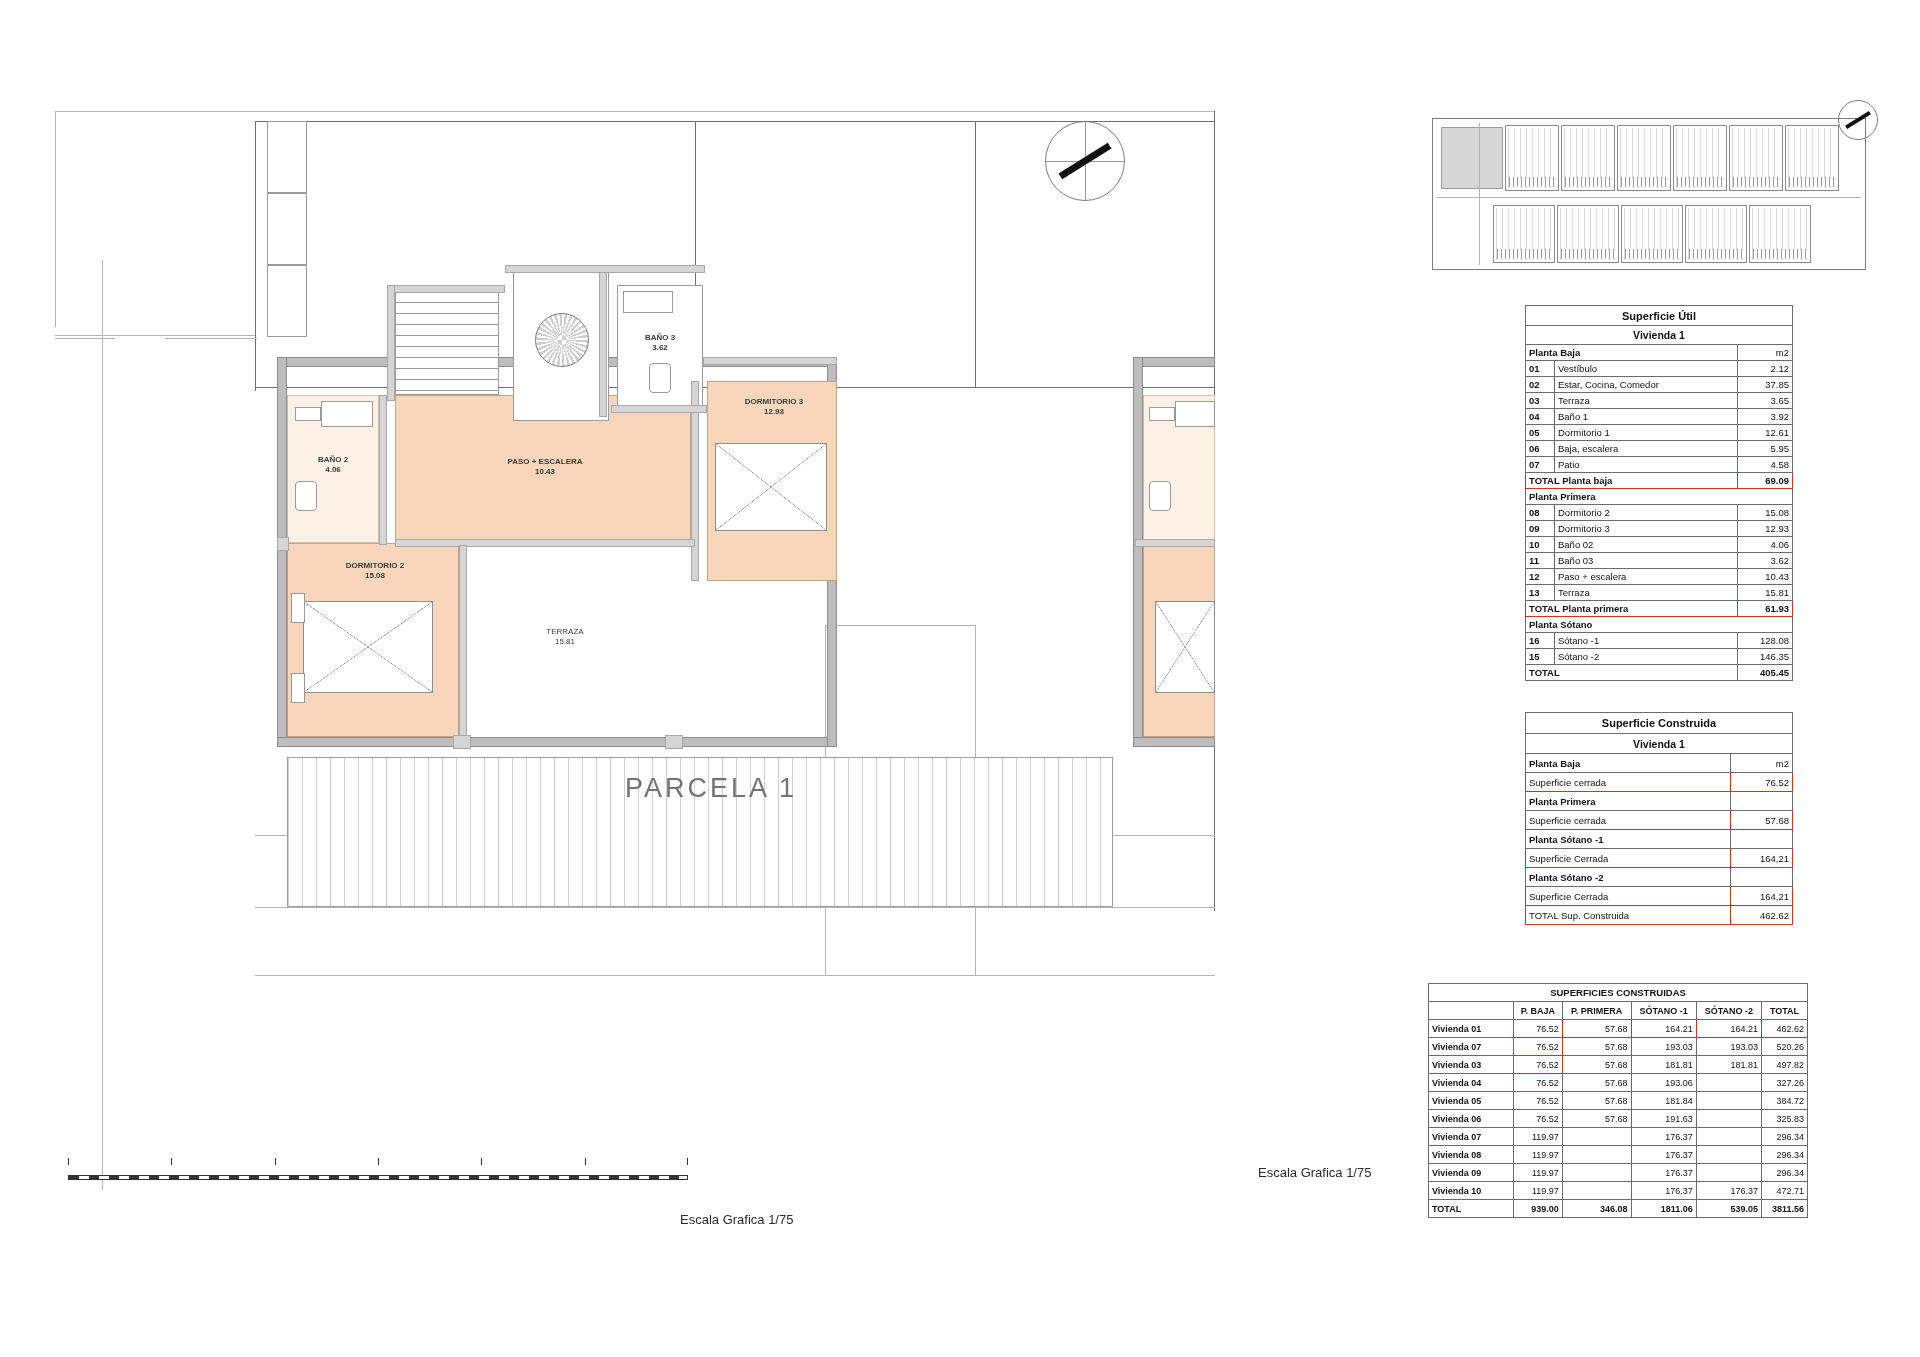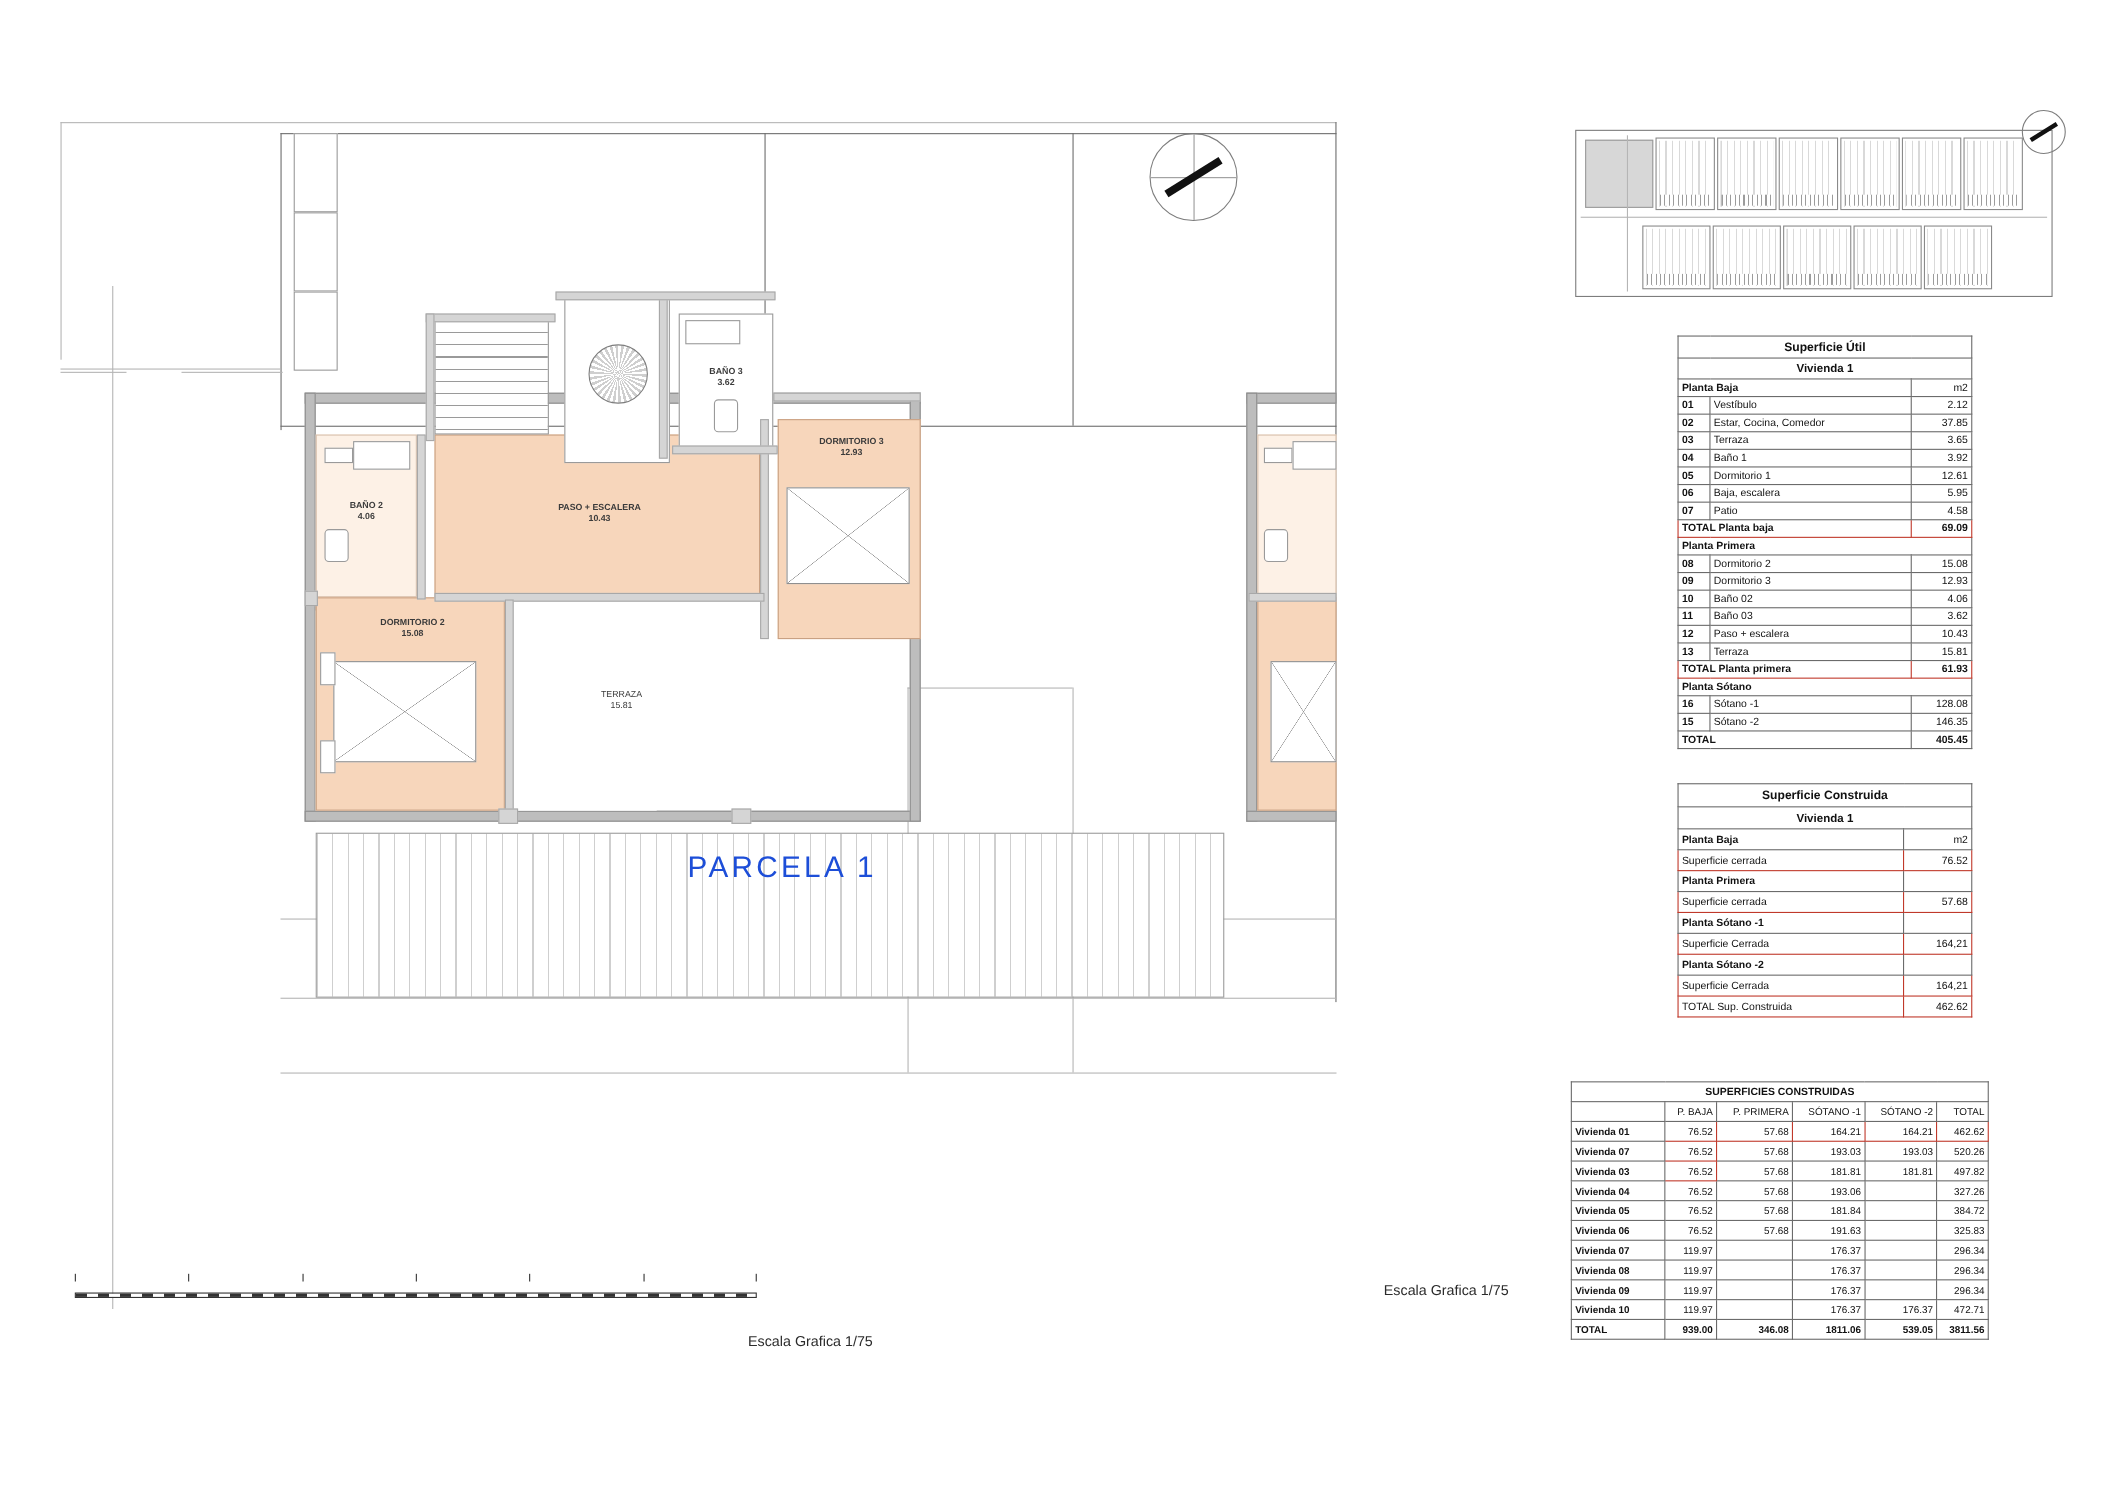--- a/index.html
+++ b/index.html
@@ -18,21 +18,21 @@
 
   .wall{position:absolute;background:#bdbdbd;border:1px solid #8c8c8c;box-sizing:border-box;}
   .wall.light{background:#d5d5d5;border-color:#a8a8a8;}
   .room{position:absolute;background:#f7d6bb;border:1px solid #c9a183;box-sizing:border-box;}
   .room.plain{background:#fdf1e6;border-color:#d8c0ac;}
   .white{position:absolute;background:#ffffff;border:1px solid #9a9a9a;box-sizing:border-box;}
 
   .lbl{position:absolute;font-size:8px;color:#3b3b3b;line-height:1.25;text-align:center;white-space:nowrap;}
   .lbl.b{font-weight:bold;}
 
-  .parcela{position:absolute;font-size:27px;letter-spacing:3px;color:#1d4ed8;}
+  .parcela{position:absolute;font-size:27px;letter-spacing:3px;color:#737373;}
 
   .hatch{position:absolute;background:repeating-linear-gradient(90deg,#cfcfcf 0 1px,#ffffff 1px 14px);border:1px solid #9c9c9c;box-sizing:border-box;}
 
   .bedfill{position:absolute;background:#fff;border:1px solid #8f8f8f;box-sizing:border-box;}
   .bedfill:before,.bedfill:after{content:"";position:absolute;left:0;top:0;width:100%;height:100%;}
   .bedfill:before{background:linear-gradient(to top right,transparent calc(50% - 0.5px),#8f8f8f 50%,transparent calc(50% + 0.5px));}
   .bedfill:after{background:linear-gradient(to bottom right,transparent calc(50% - 0.5px),#8f8f8f 50%,transparent calc(50% + 0.5px));}
 
   
   .compass{position:absolute;width:78px;height:78px;border:1px solid #7d7d7d;border-radius:50%;}
@@ -75,21 +75,21 @@
   .tbl2{position:absolute;left:1525px;top:712px;width:268px;}
   .tbl2 td{height:16px;}
   .tbl2 .title{text-align:center;font-weight:bold;font-size:11px;height:18px;}
   .tbl2 .sub{text-align:center;font-weight:bold;font-size:10.5px;height:17px;}
   .tbl2 .num{text-align:right;width:55px;}
   .tbl2 .sec{font-weight:bold;}
 
   .tbl3{position:absolute;left:1428px;top:983px;width:380px;}
   .tbl3 td,.tbl3 th{height:15px;font-size:9px;}
   .tbl3 .title{text-align:center;font-weight:bold;font-size:9.5px;}
-  .tbl3 th{text-align:right;font-weight:normal;}
+  .tbl3 th{text-align:center;font-weight:bold;}
   .tbl3 .rowh{font-weight:bold;text-align:left;width:78px;}
   .tbl3 .num{text-align:right;}
   .tbl3 .tot td{font-weight:bold;}
   .red-cell{border-color:#c0392b !important;}
 </style>
 </head>
 <body>
 
 <div class="sheet">
 

